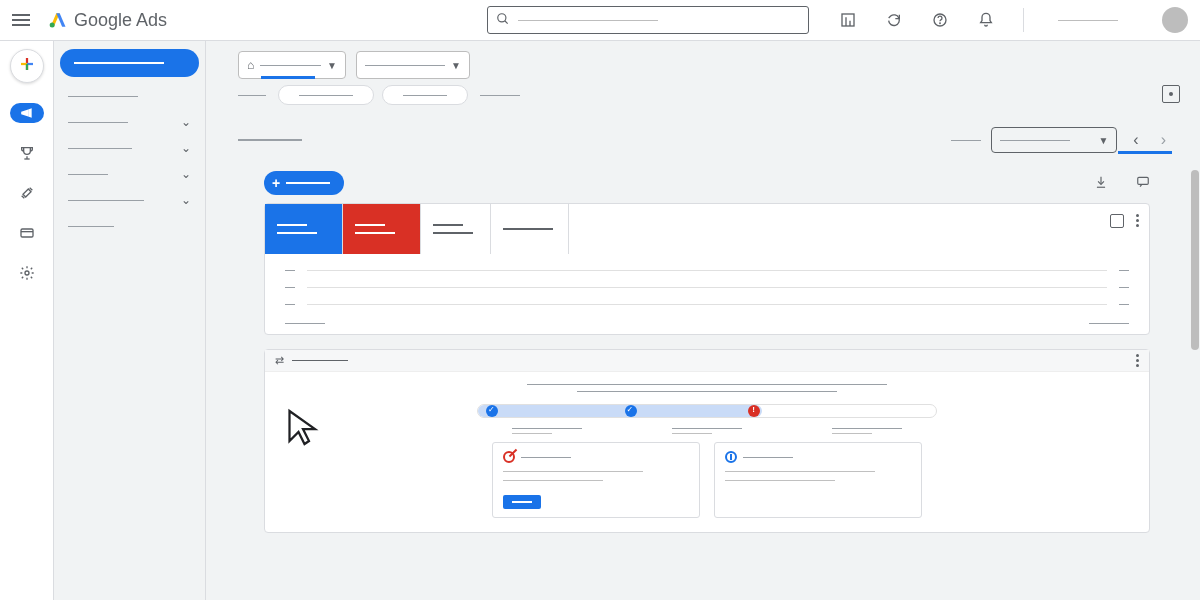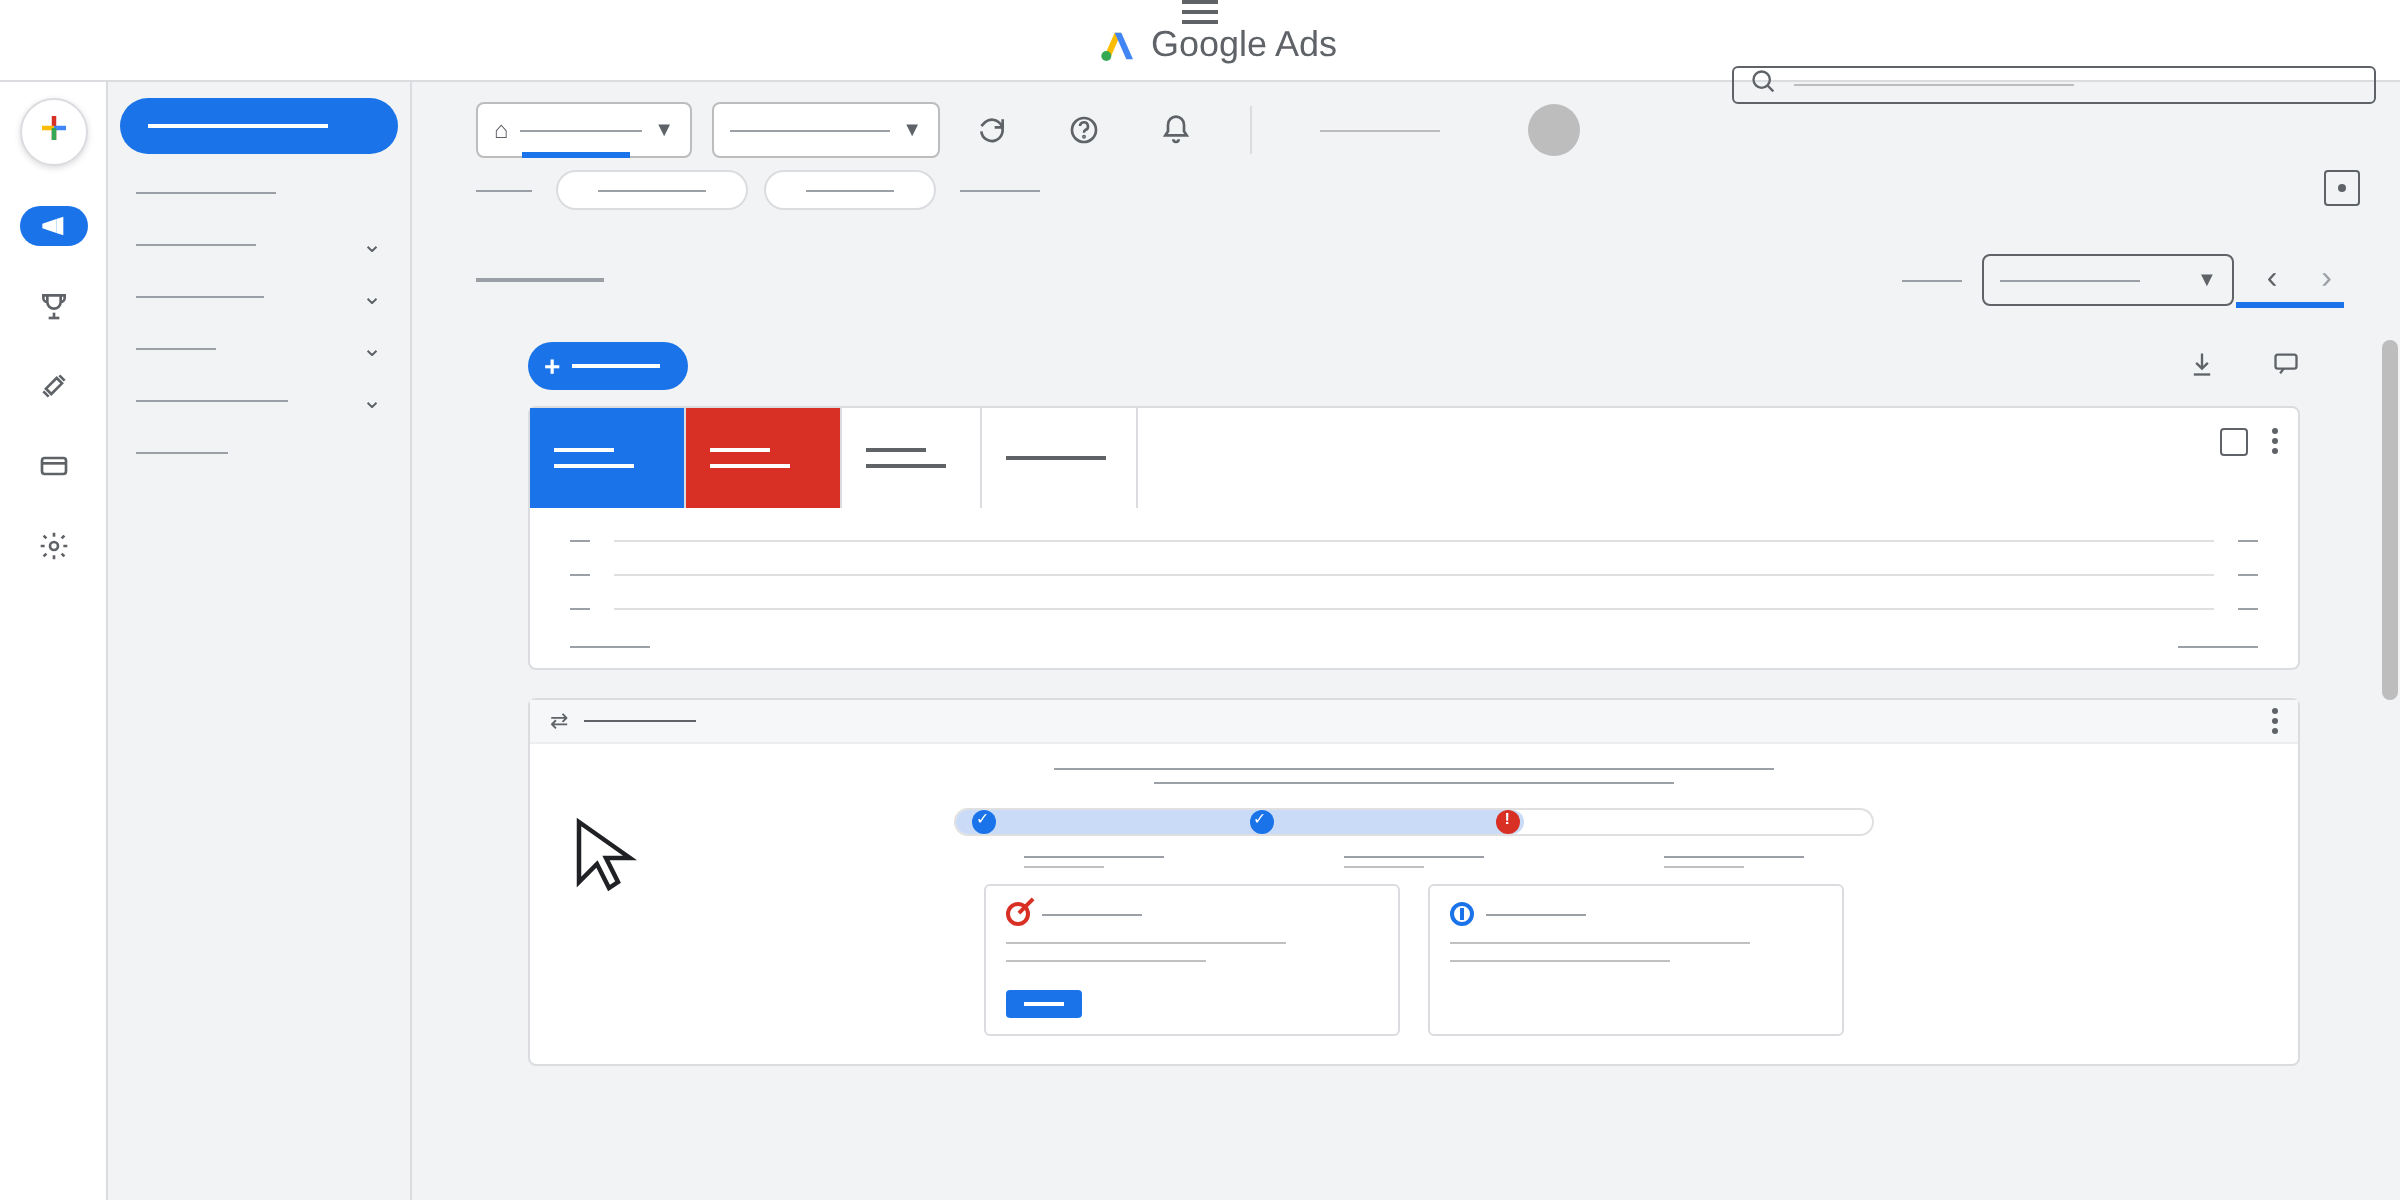--- a/index.html
+++ b/index.html
@@ -1,19 +1,19 @@
 <!DOCTYPE html>
 <html><head>
 <meta charset="utf-8">
 <style>
 * { margin: 0; padding: 0; box-sizing: border-box; font-family: Arial, sans-serif; }
 body { background: #f1f3f4; width: 1200px; height: 600px; overflow: hidden; position: relative; }
 
 
-.header { height: 41px; background: #fff; border-bottom: 1px solid #dadce0; display: flex; align-items: center; padding: 0 12px; flex-direction: column; }
+.header { height: 41px; background: #fff; border-bottom: 1px solid #dadce0; display: flex; align-items: center; padding: 0 12px; }
 .hamburger { width: 18px; display: flex; flex-direction: column; gap: 3px; cursor: pointer; }
 .hamburger span { height: 2px; background: #5f6368; }
 .logo-wrap { display: flex; align-items: center; margin-left: 18px; gap: 6px; }
 .logo-a { display: flex; }
 .brand { font-size: 18px; color: #5f6368; font-weight: 400; }
 .search-box { margin-left: auto; width: 322px; height: 28px; border: 1px solid #5f6368; border-radius: 3px; display: flex; align-items: center; padding: 0 8px; gap: 8px; }
 .search-icon { color: #5f6368; font-size: 14px; }
 .search-line { height: 1px; background: #bdbdbd; flex: 0 0 140px; }
 .header-icons { display: flex; align-items: center; gap: 28px; margin-left: 30px; }
 .hicon { width: 18px; height: 18px; color: #5f6368; cursor: pointer; display:flex; align-items:center; justify-content:center; }

